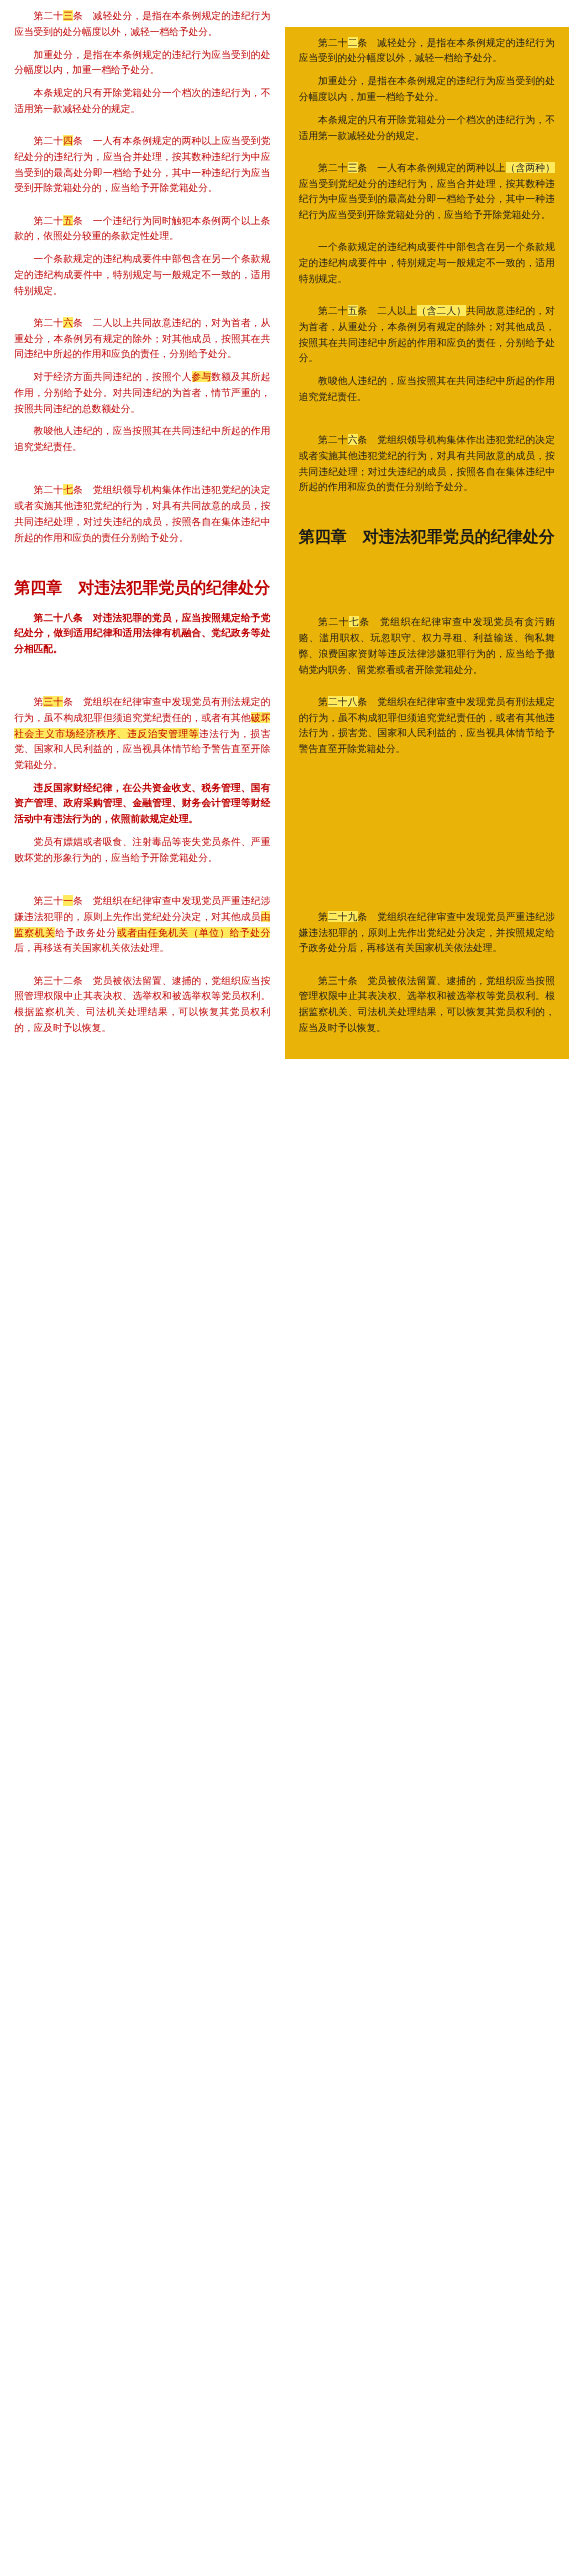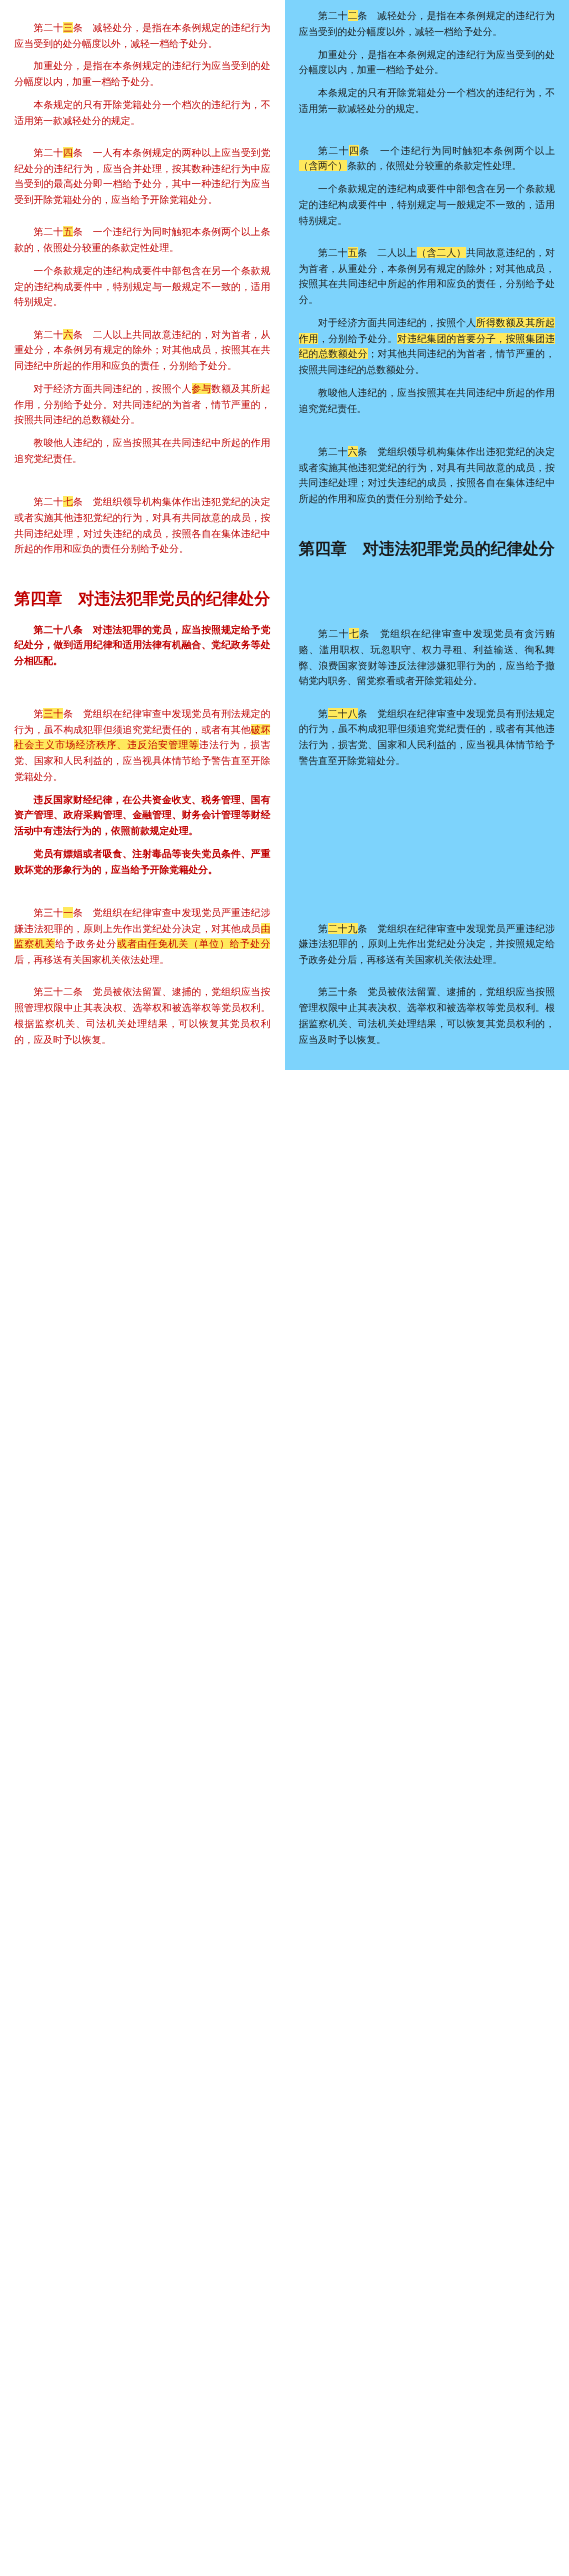--- a/index.html
+++ b/index.html
@@ -12,21 +12,21 @@
   .doc {
     width:569px;
     display:flex;
     align-items:flex-end;
   }
   .col {
     width:285px;
     padding:8px 14.2px 16px 14.2px;
   }
   .col-left { background:#ffffff; }
-  .col-right { background:#7dd3fc; }
+  .col-right { background:#eab308;margin-top:20px; }
   .para {
     font-size:9.7px;
     line-height:1.62;
     color:#c00000;
     text-align:justify;
     margin:0 0 7.1px 0;
     text-justify:inter-ideograph;
   }
   .para.black { color:#1a1a1a; }
   .indent { text-indent:2em; }
@@ -63,37 +63,36 @@
       <p class="para indent"><span>教唆他人违纪的，应当按照其在共同违纪中所起的作用追究党纪责任。</span></p>
       <div class="gap-lg"></div>
       <p class="para indent"><span>第二十</span><span class="hl">七</span><span>条　党组织领导机构集体作出违犯党纪的决定或者实施其他违犯党纪的行为，对具有共同故意的成员，按共同违纪处理，对过失违纪的成员，按照各自在集体违纪中所起的作用和应负的责任分别给予处分。</span></p>
       <div class="gap"></div>
       <div class="heading">第四章　对违法犯罪党员的纪律处分</div>
       <p class="para indent" style="font-weight: bold;"><span>第二十八条　对违法犯罪的党员，应当按照规定给予党纪处分，做到适用纪律和适用法律有机融合、党纪政务等处分相匹配。</span></p>
       <div class="gap-lg"></div>
       <div class="gap"></div>
       <p class="para indent"><span>第</span><span class="hl">三十</span><span>条　党组织在纪律审查中发现党员有刑法规定的行为，虽不构成犯罪但须追究党纪责任的，或者有其他</span><span class="hl">破坏社会主义市场经济秩序、违反治安管理等</span><span>违法行为，损害党、国家和人民利益的，应当视具体情节给予警告直至开除党籍处分。</span></p>
       <p class="para indent" style="font-weight: bold;"><span>违反国家财经纪律，在公共资金收支、税务管理、国有资产管理、政府采购管理、金融管理、财务会计管理等财经活动中有违法行为的，依照前款规定处理。</span></p>
-      <p class="para indent" style="font-weight: bold;"><span>党员有嫖娼或者吸食、注射毒品等丧失党员条件、严重败坏党的形象行为的，应当给予开除党籍处分。</span></p>
+      <p class="para indent" style="font-weight: normal;"><span>党员有嫖娼或者吸食、注射毒品等丧失党员条件、严重败坏党的形象行为的，应当给予开除党籍处分。</span></p>
       <div class="gap-lg"></div>
       <p class="para indent"><span>第三十</span><span class="hl">一</span><span>条　党组织在纪律审查中发现党员严重违纪涉嫌违法犯罪的，原则上先作出党纪处分决定，对其他成员</span><span class="hl">由监察机关</span><span>给予政务处分</span><span class="hl">或者由任免机关（单位）给予处分</span><span>后，再移送有关国家机关依法处理。</span></p>
       <div class="gap"></div>
       <p class="para indent"><span>第三十二条　党员被依法留置、逮捕的，党组织应当按照管理权限中止其表决权、选举权和被选举权等党员权利。根据监察机关、司法机关处理结果，可以恢复其党员权利的，应及时予以恢复。</span></p>
     </div>
   <div class="col col-right" id="right-col">
       <p class="para black indent"><span>第二十</span><span class="hl">二</span><span>条　减轻处分，是指在本条例规定的违纪行为应当受到的处分幅度以外，减轻一档给予处分。</span></p>
       <p class="para black indent"><span>加重处分，是指在本条例规定的违纪行为应当受到的处分幅度以内，加重一档给予处分。</span></p>
       <p class="para black indent"><span>本条规定的只有开除党籍处分一个档次的违纪行为，不适用第一款减轻处分的规定。</span></p>
       <div class="gap"></div>
+      <p class="para black indent"><span>第二十</span><span class="hl">三</span><span>条　一人有本条例规定的两种以上</span><span class="hl">（含两种）</span><span>应当受到党纪处分的违纪行为，应当合并处理，按其数种违纪行为中应当受到的最高处分即一档给予处分，其中一种违纪行为应当受到开除党籍处分的，应当给予开除党籍处分。</span></p>
       <div class="gap"></div>
-      <p class="para black indent"><span>第二十</span><span class="hl">四</span><span>条　一个违纪行为同时触犯本条例两个以上</span><span class="hl">（含两个）</span><span>条款的，依照处分较重的条款定性处理。</span></p>
       <p class="para black indent"><span>一个条款规定的违纪构成要件中部包含在另一个条款规定的违纪构成要件中，特别规定与一般规定不一致的，适用特别规定。</span></p>
       <div class="gap"></div>
       <p class="para black indent"><span>第二十</span><span class="hl">五</span><span>条　二人以上</span><span class="hl">（含二人）</span><span>共同故意违纪的，对为首者，从重处分，本条例另有规定的除外；对其他成员，按照其在共同违纪中所起的作用和应负的责任，分别给予处分。</span></p>
-      <p class="para black indent"><span>对于经济方面共同违纪的，按照个人</span><span class="hl">所得数额及其所起作用</span><span>，分别给予处分。</span><span class="hl">对违纪集团的首要分子，按照集团违纪的总数额处分</span><span>；对其他共同违纪的为首者，情节严重的，按照共同违纪的总数额处分。</span></p>
       <p class="para black indent"><span>教唆他人违纪的，应当按照其在共同违纪中所起的作用追究党纪责任。</span></p>
       <div class="gap-lg"></div>
       <p class="para black indent"><span>第二十</span><span class="hl">六</span><span>条　党组织领导机构集体作出违犯党纪的决定或者实施其他违犯党纪的行为，对具有共同故意的成员，按共同违纪处理；对过失违纪的成员，按照各自在集体违纪中所起的作用和应负的责任分别给予处分。</span></p>
       <div class="gap"></div>
       <div class="heading black">第四章　对违法犯罪党员的纪律处分</div>
       <div class="gap-xxl"></div>
       <p class="para black indent"><span>第二十</span><span class="hl">七</span><span>条　党组织在纪律审查中发现党员有贪污贿赂、滥用职权、玩忽职守、权力寻租、利益输送、徇私舞弊、浪费国家资财等违反法律涉嫌犯罪行为的，应当给予撤销党内职务、留党察看或者开除党籍处分。</span></p>
       <div class="gap"></div>
       <p class="para black indent"><span>第</span><span class="hl">二十八</span><span>条　党组织在纪律审查中发现党员有刑法规定的行为，虽不构成犯罪但须追究党纪责任的，或者有其他违法行为，损害党、国家和人民利益的，应当视具体情节给予警告直至开除党籍处分。</span></p>
       <div class="gap-xxl"></div>

